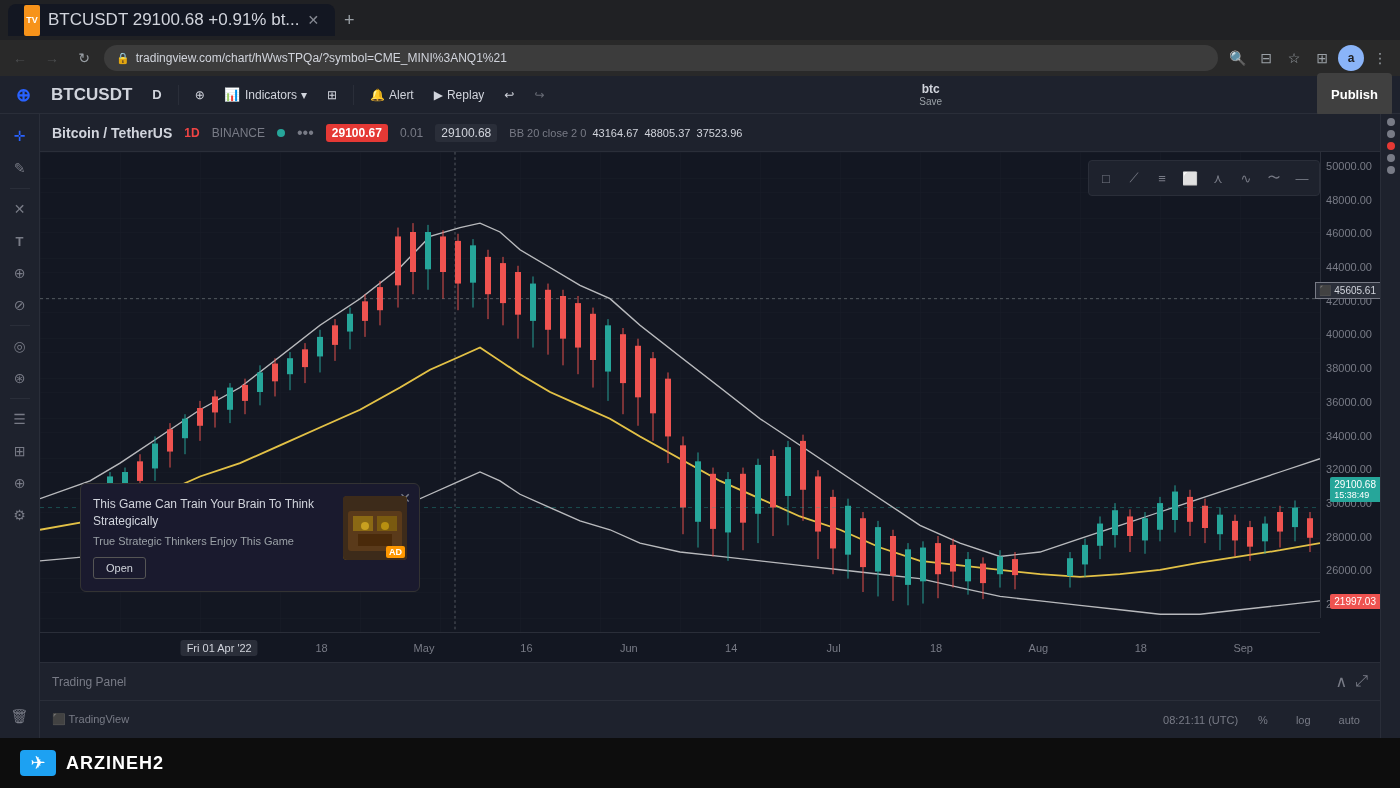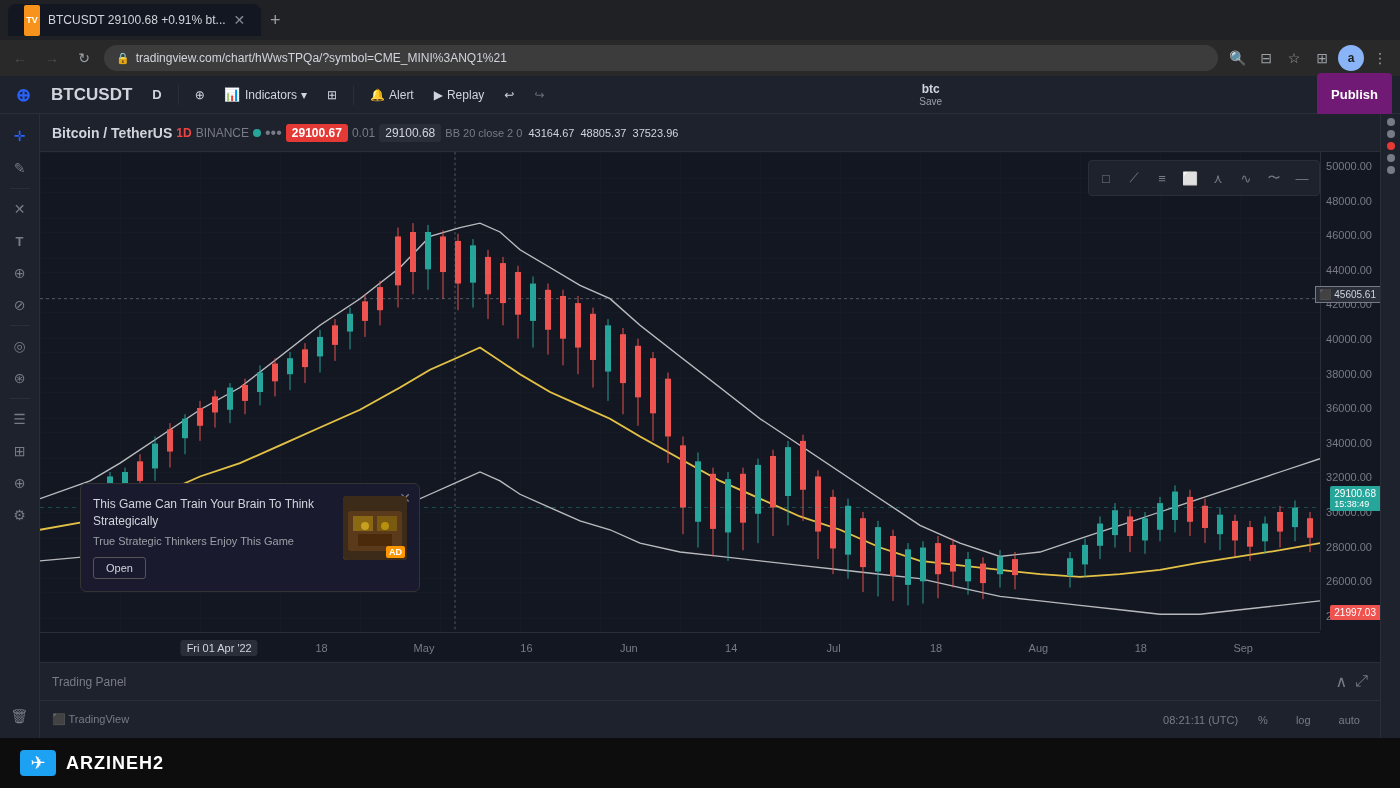--- a/index.html
+++ b/index.html
@@ -3,52 +3,52 @@
   <meta charset="utf-8">
   <style>
     * { margin: 0; padding: 0; box-sizing: border-box; }
     body { width: 1400px; height: 788px; overflow: hidden; background: #131722; font-family: -apple-system, BlinkMacSystemFont, 'Segoe UI', sans-serif; color: #d1d4dc; }
 
     
     .browser-chrome { background: #202124; height: 40px; display: flex; align-items: center; padding: 0 8px; gap: 8px; }
     .tab-bar { display: flex; align-items: center; height: 100%; }
     .tab { background: #131722; border-radius: 8px 8px 0 0; padding: 0 16px; height: 32px; display: flex; align-items: center; gap: 8px; font-size: 12px; color: #d1d4dc; min-width: 200px; }
     .tab-favicon { width: 16px; height: 31px; background: #f7931a; border-radius: 2px; display: flex; align-items: center; justify-content: center; font-size: 9px; font-weight: bold; color: white; }
-    .tab-title { flex: 1; white-space: nowrap; overflow: hidden; text-overflow: ellipsis; font-size: 12px; }
+    .tab-title { flex: 1; white-space: nowrap; overflow: hidden; text-overflow: ellipsis; font-size: 17px; }
     .tab-close { opacity: 0.6; font-size: 14px; cursor: pointer; }
     .new-tab-btn { width: 28px; height: 28px; display: flex; align-items: center; justify-content: center; color: #9aa0a6; font-size: 18px; cursor: pointer; border-radius: 50%; }
 
     
     .nav-bar { background: #292929; height: 36px; display: flex; align-items: center; padding: 0 8px; gap: 8px; }
     .nav-btn { width: 24px; height: 24px; display: flex; align-items: center; justify-content: center; color: #9aa0a6; font-size: 14px; cursor: pointer; border-radius: 4px; }
     .nav-btn.disabled { opacity: 0.3; }
     .url-bar { flex: 1; background: #3c3c3c; border-radius: 20px; height: 26px; display: flex; align-items: center; padding: 0 12px; gap: 6px; font-size: 12px; color: #d1d4dc; }
     .url-lock { font-size: 11px; color: #9aa0a6; }
     .nav-actions { display: flex; align-items: center; gap: 4px; }
     .nav-action-btn { width: 24px; height: 24px; display: flex; align-items: center; justify-content: center; color: #9aa0a6; font-size: 14px; cursor: pointer; }
     .profile-btn { width: 26px; height: 26px; background: #8ab4f8; border-radius: 50%; display: flex; align-items: center; justify-content: center; font-size: 12px; font-weight: bold; color: #202124; cursor: pointer; }
 
     
     .tv-toolbar { background: #1e222d; height: 38px; display: flex; align-items: center; padding: 0 8px; gap: 4px; border-bottom: 1px solid #2a2e39; }
     .tv-btn { padding: 4px 8px; height: 28px; display: flex; align-items: center; gap: 4px; font-size: 12px; color: #d1d4dc; cursor: pointer; border-radius: 4px; background: transparent; border: none; white-space: nowrap; }
     .tv-symbol { font-weight: 600; font-size: 17px; color: #d1d4dc; }
     .tv-timeframe { font-size: 13px; font-weight: 600; }
     .tv-separator { width: 1px; height: 20px; background: #2a2e39; margin: 0 4px; }
-    .tv-publish-btn { background: #701a75; color: white; padding: 14px 14px; border-radius: 4px; font-size: 13px; font-weight: 600; cursor: pointer; border: none; margin-left: auto; }
+    .tv-publish-btn { background: #404040; color: white; padding: 14px 14px; border-radius: 4px; font-size: 13px; font-weight: 600; cursor: pointer; border: none; margin-left: auto; }
     .btc-save { display: flex; flex-direction: column; align-items: center; font-size: 9px; color: #9aa0a6; margin-left: auto; }
     .btc-save span:first-child { font-size: 12px; color: #d1d4dc; font-weight: 600; }
 
     
     .left-toolbar { width: 40px; background: #1e222d; border-right: 1px solid #2a2e39; display: flex; flex-direction: column; align-items: center; padding: 8px 0; gap: 4px; }
     .lt-btn { width: 28px; height: 28px; display: flex; align-items: center; justify-content: center; color: #787b86; font-size: 14px; cursor: pointer; border-radius: 4px; }
     .lt-btn.active { color: #2962ff; }
     .lt-separator { width: 20px; height: 1px; background: #2a2e39; margin: 2px 0; }
     
     
-    .chart-info-bar { height: 38px; background: #1e222d; display: flex; align-items: center; padding: 0 12px; gap: 4px; font-size: 12px; border-bottom: 1px solid #2a2e39; }
+    .chart-info-bar { height: 38px; background: #1e222d; display: flex; align-items: center; padding: 0 12px; gap: 12px; font-size: 12px; border-bottom: 1px solid #2a2e39; }
     .symbol-name { font-size: 14px; font-weight: 600; color: #d1d4dc; }
     .timeframe-badge { background: transparent; color: #ef4444; font-size: 12px; font-weight: 600; }
     .exchange-badge { color: #787b86; font-size: 12px; }
     .dot-live { width: 8px; height: 8px; background: #26a69a; border-radius: 50%; }
     .more-btn { color: #787b86; font-size: 16px; cursor: pointer; }
     .price-red { background: #e53935; color: white; padding: 2px 6px; border-radius: 3px; font-size: 12px; font-weight: 600; }
     .price-change { font-size: 12px; color: #787b86; }
     .price-neutral { background: #2a2e39; color: #d1d4dc; padding: 2px 6px; border-radius: 3px; font-size: 12px; }
     .bb-info { font-size: 11px; color: #787b86; }
     .bb-values { color: #d1d4dc; }
@@ -527,21 +527,21 @@
         <div class="time-label" style="left:38%;">16</div>
         <div class="time-label" style="left:46%;">Jun</div>
         <div class="time-label" style="left:54%;">14</div>
         <div class="time-label" style="left:62%;">Jul</div>
         <div class="time-label" style="left:70%;">18</div>
         <div class="time-label" style="left:78%;">Aug</div>
         <div class="time-label" style="left:86%;">18</div>
         <div class="time-label" style="left:94%;">Sep</div>
       </div>
 
-      <div class="price-axis" style="position:absolute;top:0;right:0;width:60px;bottom:32px;">
+      <div class="price-axis" style="position:absolute;top:0;right:0;width:60px;bottom:44px;">
         <div class="price-label">50000.00</div>
         <div class="price-label">48000.00</div>
         <div class="price-label">46000.00</div>
         <div class="price-label">44000.00</div>
         <div class="price-label">42000.00</div>
         <div class="price-label">40000.00</div>
         <div class="price-label">38000.00</div>
         <div class="price-label">36000.00</div>
         <div class="price-label">34000.00</div>
         <div class="price-label">32000.00</div>

